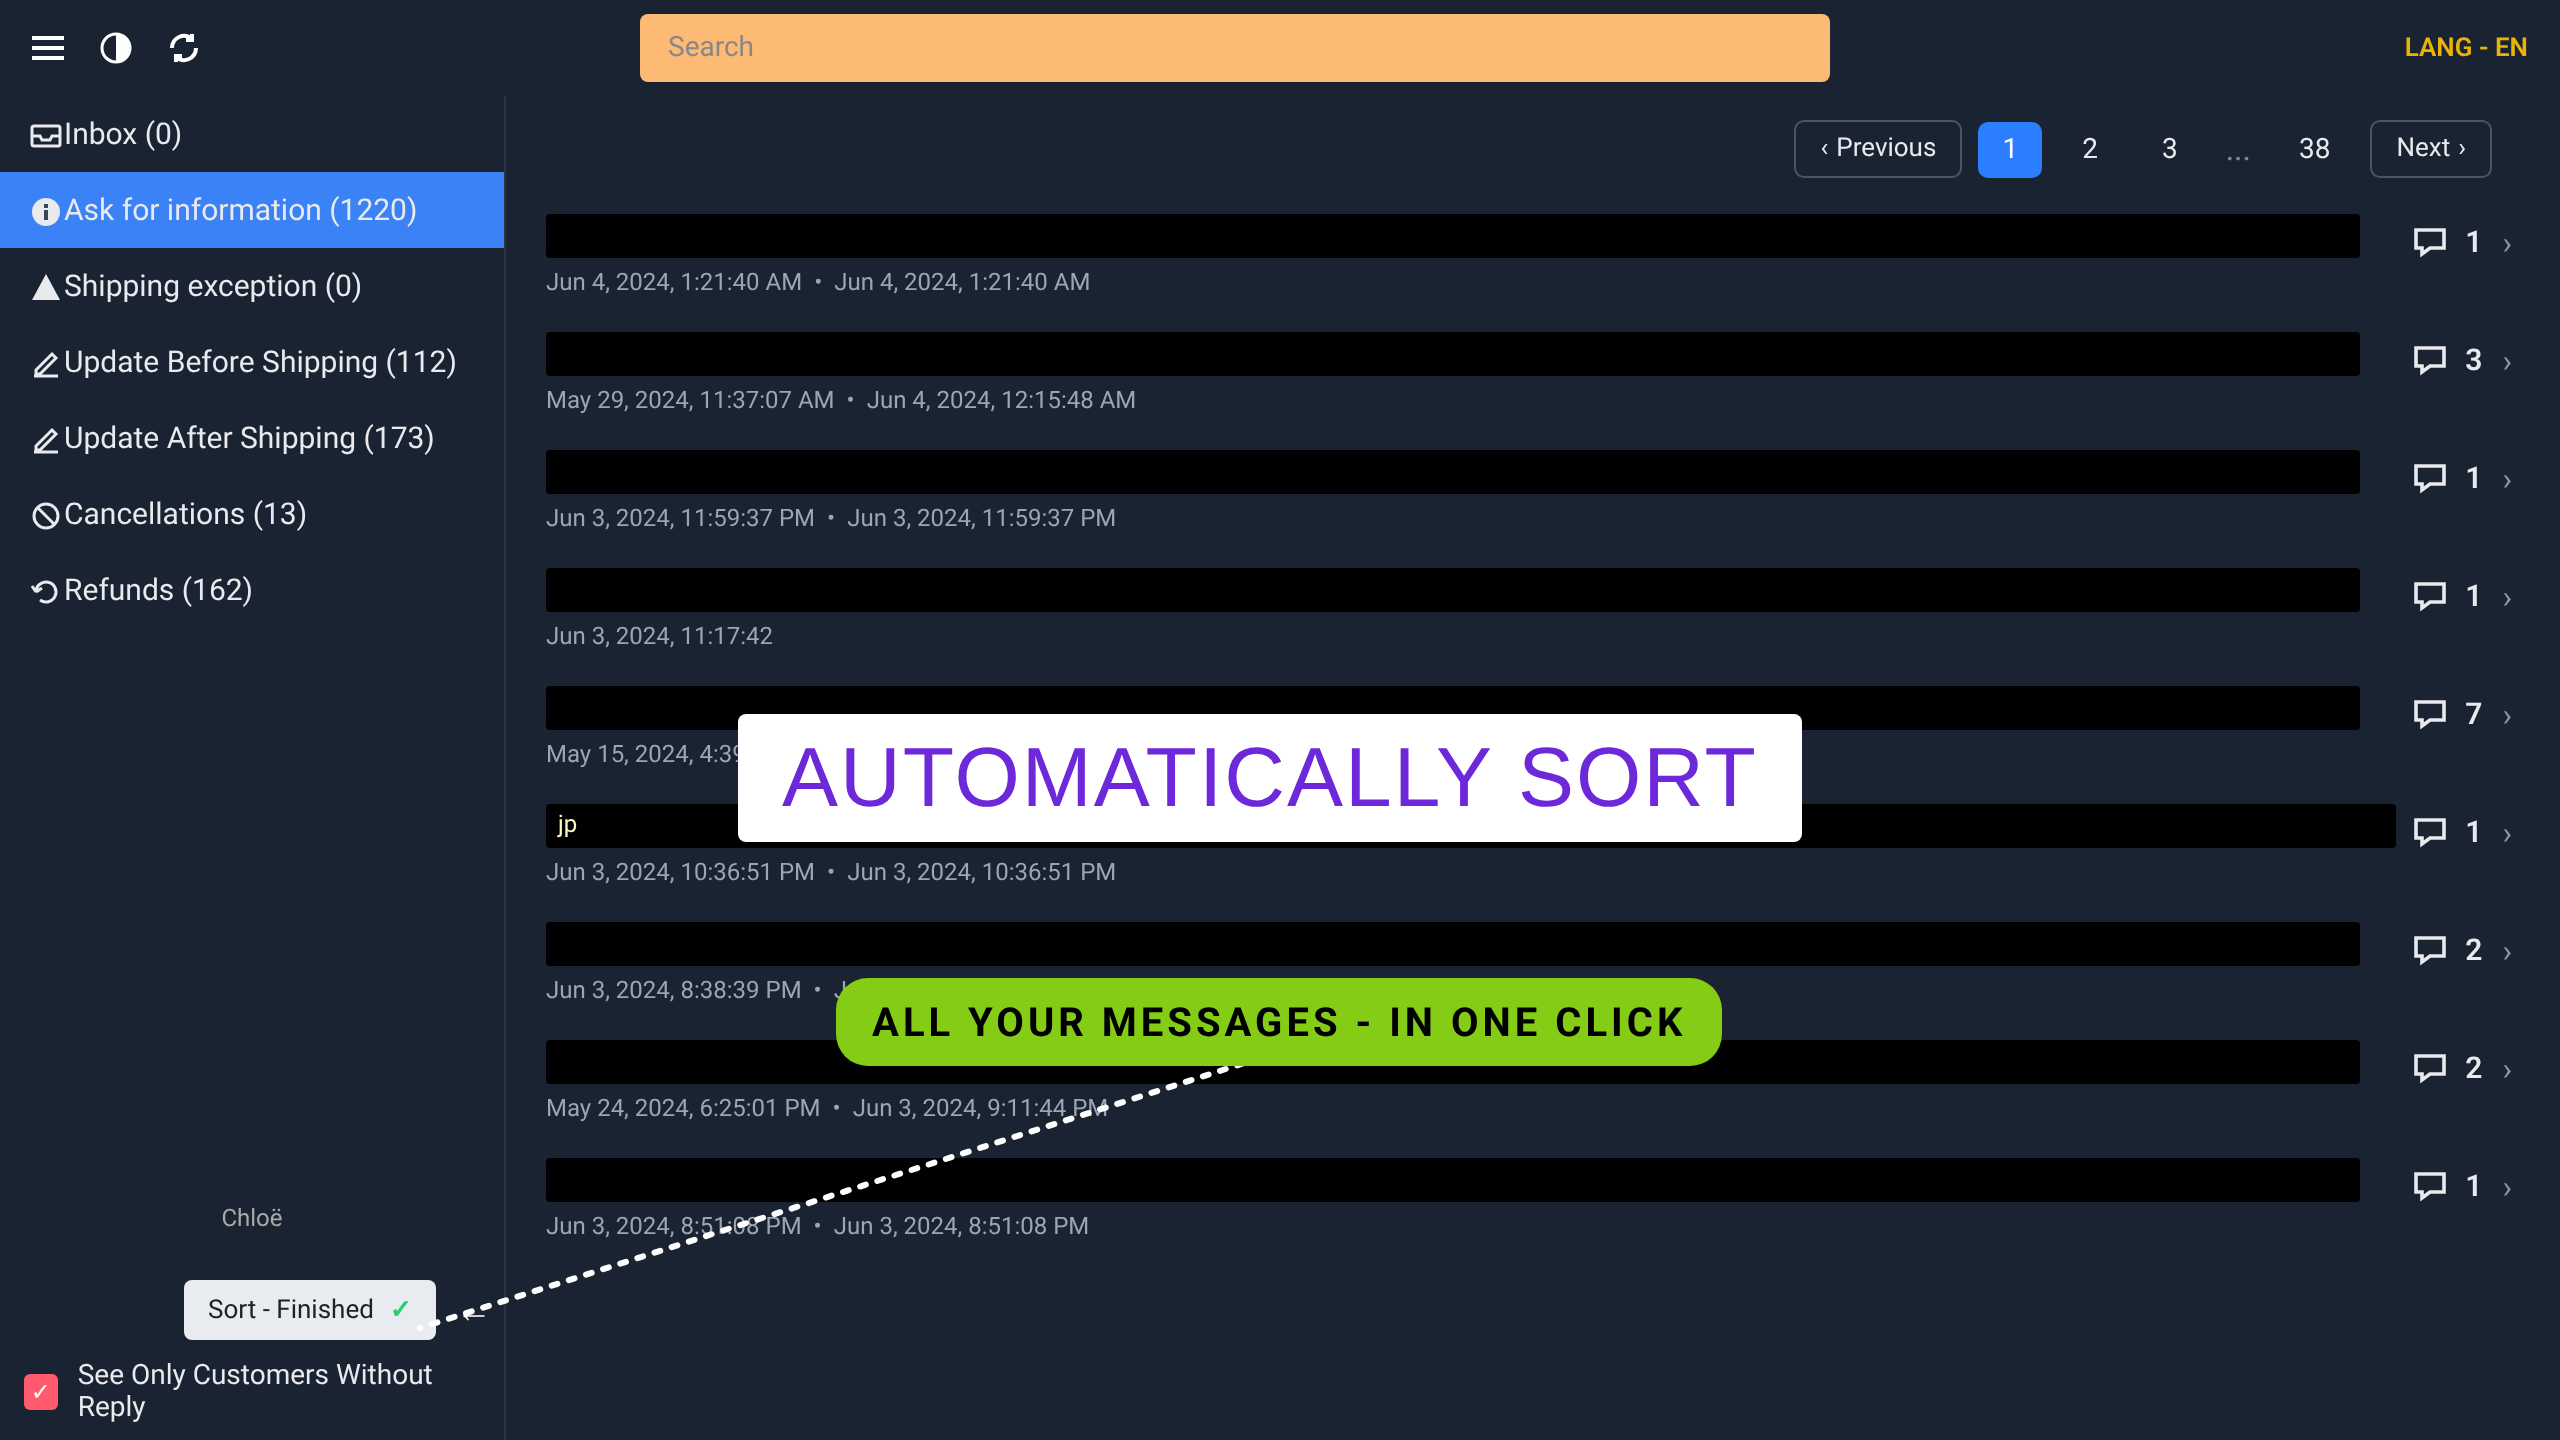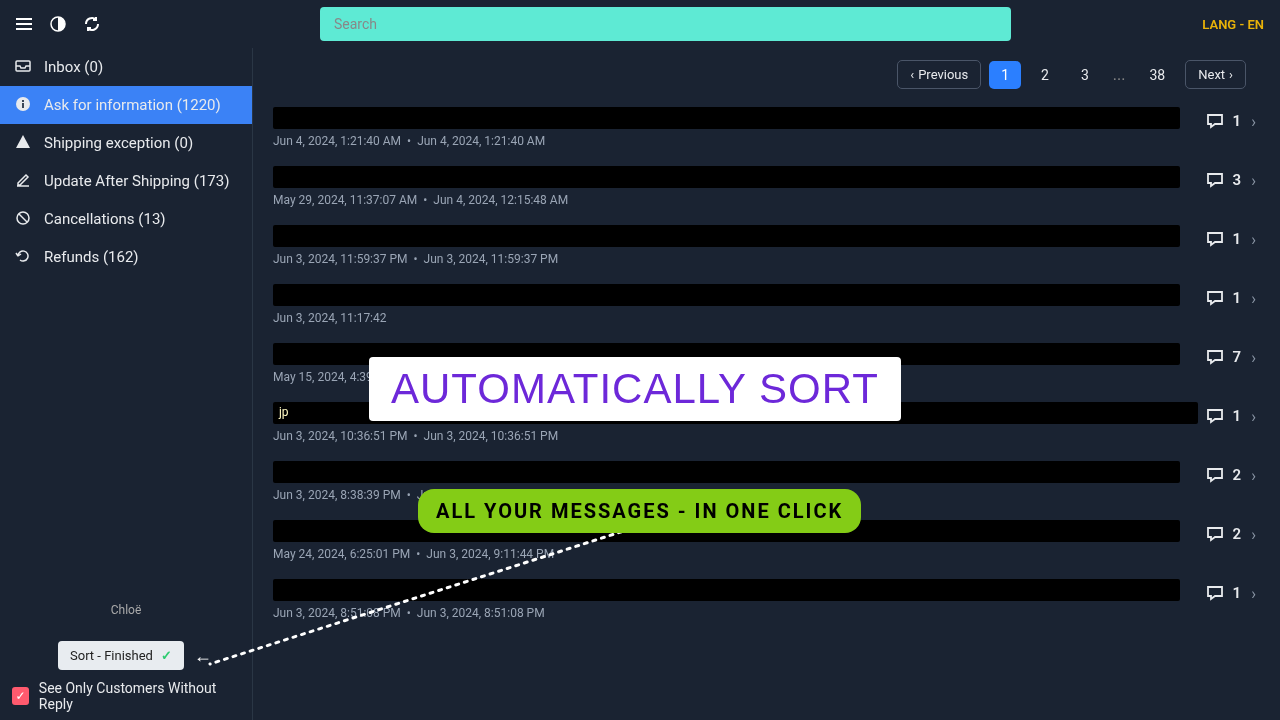--- a/index.html
+++ b/index.html
@@ -1,32 +1,32 @@
 <!DOCTYPE html>
 <html><head>
 <meta charset="utf-8">
 <style>
 *{margin:0;padding:0;box-sizing:border-box;font-family:-apple-system,BlinkMacSystemFont,"Segoe UI",Roboto,sans-serif}
 body{background:#1a2332;color:#e8eaed;width:1280px;height:720px;overflow:hidden;position:relative}
 .header{height:48px;display:flex;align-items:center;padding:0 16px;position:relative}
 .header-left{display:flex;gap:18px;align-items:center}
 .icon-btn{color:#fff;cursor:pointer;display:inline-flex}
 .search-wrap{position:absolute;left:320px;right:333px}
-.search{width:691px;height:34px;background:#5eead4;border:none;border-radius:4px;padding:0 14px;font-size:14px;color:#555}
+.search{width:595px;height:34px;background:#fdba74;border:none;border-radius:4px;padding:0 14px;font-size:14px;color:#555}
 .search::placeholder{color:#888}
 .lang{position:absolute;right:16px;color:#eab308;font-size:13px;font-weight:600}
 .main{display:flex;height:calc(100% - 48px)}
 .sidebar{width:253px;border-right:1px solid #2a3645;display:flex;flex-direction:column}
 .nav{flex:1}
-.nav-item{display:flex;align-items:flex-start;gap:12px;padding:10px 14px;cursor:pointer;font-size:15px}
+.nav-item{display:flex;align-items:flex-end;padding:10px 14px;cursor:pointer;font-size:15px}
 .nav-item.active{background:#3b82f6}
 .nav-icon{width:18px;display:flex;justify-content:center}
 .sidebar-bottom{padding:0 0 8px 0}
 .chloe{text-align:center;font-size:12px;color:#aaa;margin-bottom:24px}
-.sort-btn{background:#e8ecf0;color:#222;border:none;border-radius:4px;padding:7px 12px;font-size:13px;margin-left:58px;display:inline-flex;align-items:center;gap:8px;cursor:pointer}
+.sort-btn{background:#e8ecf0;color:#222;border:none;border-radius:4px;padding:7px 12px;font-size:13px;margin-left:92px;display:inline-flex;align-items:center;gap:8px;cursor:pointer}
 .sort-btn .check{color:#2ecc71;font-weight:bold}
 .arrow-ind{color:#fff;font-size:18px;margin-left:10px;display:inline-block}
 .filter-row{display:flex;align-items:center;gap:10px;padding:10px 12px 0;font-size:14px}
 .checkbox{width:18px;height:18px;background:#ff5a6e;border-radius:3px;display:flex;align-items:center;justify-content:center;color:#fff;font-size:12px}
 .content{flex:1;padding:12px 24px 0 20px;overflow:hidden}
 .pagination{display:flex;justify-content:flex-end;gap:8px;align-items:center;margin-bottom:18px;padding-right:10px}
 .page-btn{background:transparent;border:1px solid #4a5568;color:#e8eaed;padding:6px 12px;border-radius:5px;cursor:pointer;font-size:13px;display:inline-flex;align-items:center;gap:4px}
 .page-num{padding:6px 12px;border-radius:5px;cursor:pointer;font-size:14px}
 .page-num.active{background:#2b7fff;color:#fff}
 .dots{color:#888;padding:0 4px}
@@ -104,20 +104,28 @@
             </svg>
           </span>
         <span>Shipping exception (0)</span>
       </div>
       <div class="nav-item">
         <span class="nav-icon">
             <svg width="16" height="16" viewBox="0 0 16 16" fill="none" stroke="currentColor" stroke-width="1.5">
               <path d="M2 14h12M3 11l8-8 2 2-8 8H3v-2z"></path>
             </svg>
           </span>
+        <span>Update Before Shipping (112)</span>
+      </div>
+      <div class="nav-item">
+        <span class="nav-icon">
+            <svg width="16" height="16" viewBox="0 0 16 16" fill="none" stroke="currentColor" stroke-width="1.5">
+              <path d="M2 14h12M3 11l8-8 2 2-8 8H3v-2z"></path>
+            </svg>
+          </span>
         <span>Update After Shipping (173)</span>
       </div>
       <div class="nav-item">
         <span class="nav-icon">
             <svg width="16" height="16" viewBox="0 0 16 16" fill="none" stroke="currentColor" stroke-width="1.5">
               <circle cx="8" cy="8" r="6"></circle>
               <path d="M4 4l8 8"></path>
             </svg>
           </span>
         <span>Cancellations (13)</span>

